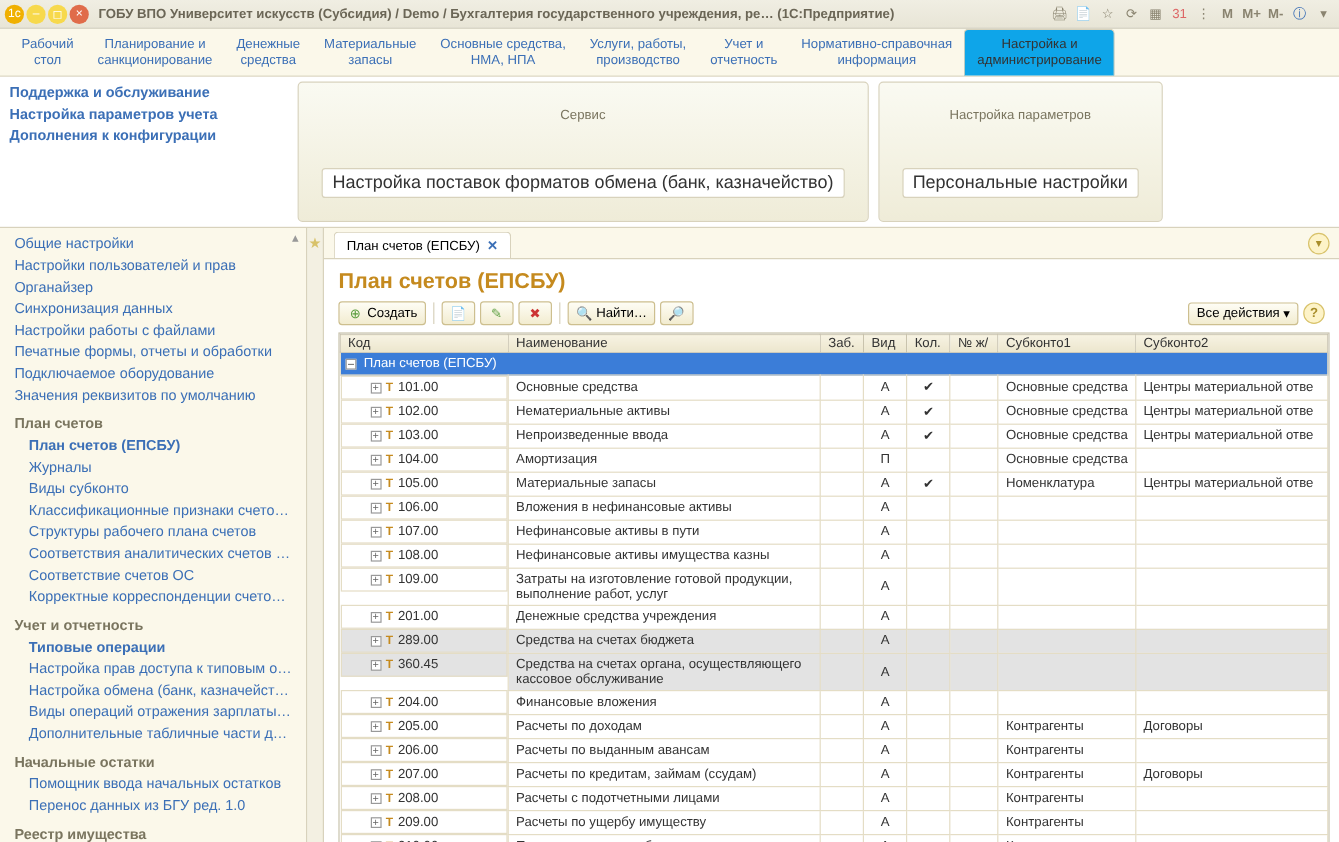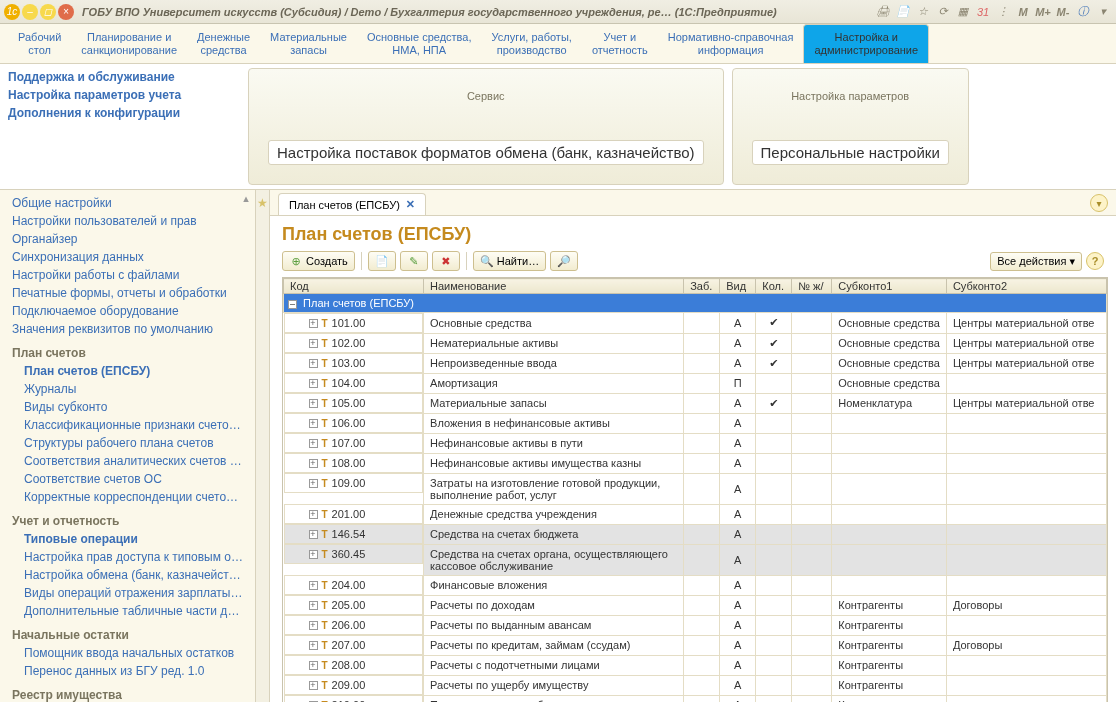--- a/index.html
+++ b/index.html
@@ -1,18 +1,18 @@
 <!DOCTYPE html>
 <html><head>
 <meta charset="utf-8">
 <style>
 * { box-sizing: border-box; margin: 0; padding: 0; }
 body { font-family: Arial, sans-serif; font-size: 11px; background: #fff; width: 1116px; height: 702px; overflow: hidden; }
 
-.titlebar { height: 24px; background: linear-gradient(#f0eee3, #e8e5d6); border-bottom: 1px solid #c8c4b0; display: flex; align-items: center; padding: 0 4px; font-style: italic; }
+.titlebar { height: 24px; background: linear-gradient(#f0eee3, #e8e5d6); border-bottom: 1px solid #c8c4b0; display: flex; align-items: center; padding: 0 4px; }
 .titlebar .icn { width: 16px; height: 16px; border-radius: 8px; margin-right: 2px; display: inline-flex; align-items: center; justify-content: center; font-size: 10px; color: #fff; }
 .titlebar .title-text { color: #6b6656; font-weight: bold; margin-left: 6px; flex: 1; white-space: nowrap; overflow: hidden; }
 .titlebar .right-icons { display: flex; gap: 2px; align-items: center; }
 .titlebar .right-icons span { width: 18px; height: 16px; display: inline-flex; align-items: center; justify-content: center; font-size: 11px; color: #8a8470; }
 .titlebar .mbtn { color: #3b6fb6; font-weight: bold; font-size: 12px; width: 24px; }
 
 .topnav { height: 40px; background: #fbf8ea; border-bottom: 1px solid #d8d2bc; display: flex; align-items: stretch; padding: 0 8px; }
 .topnav .tab { padding: 4px 10px; text-align: center; color: #3b6fb6; font-size: 11px; line-height: 13px; cursor: pointer; display: flex; flex-direction: column; justify-content: center; }
 .topnav .tab.active { background: #0ea5e9; border: 1px solid #d8d2bc; border-bottom: none; border-radius: 4px 4px 0 0; color: #333; }
 
@@ -372,21 +372,21 @@
               <td style="text-align:center">А</td>
               <td class="check"></td>
               <td></td>
               <td></td>
               <td></td>
             </tr>
             <tr class="gray">
               <td class="code" style="padding-left:24px">
                 <span class="exp">+</span> 
                 <span class="tico">T</span> 
-                <span>146.54</span>
+                <span>289.00</span>
               </td>
               <td style="white-space:normal">Средства на счетах бюджета</td>
               <td></td>
               <td style="text-align:center">А</td>
               <td class="check"></td>
               <td></td>
               <td></td>
               <td></td>
             </tr>
             <tr class="gray">

